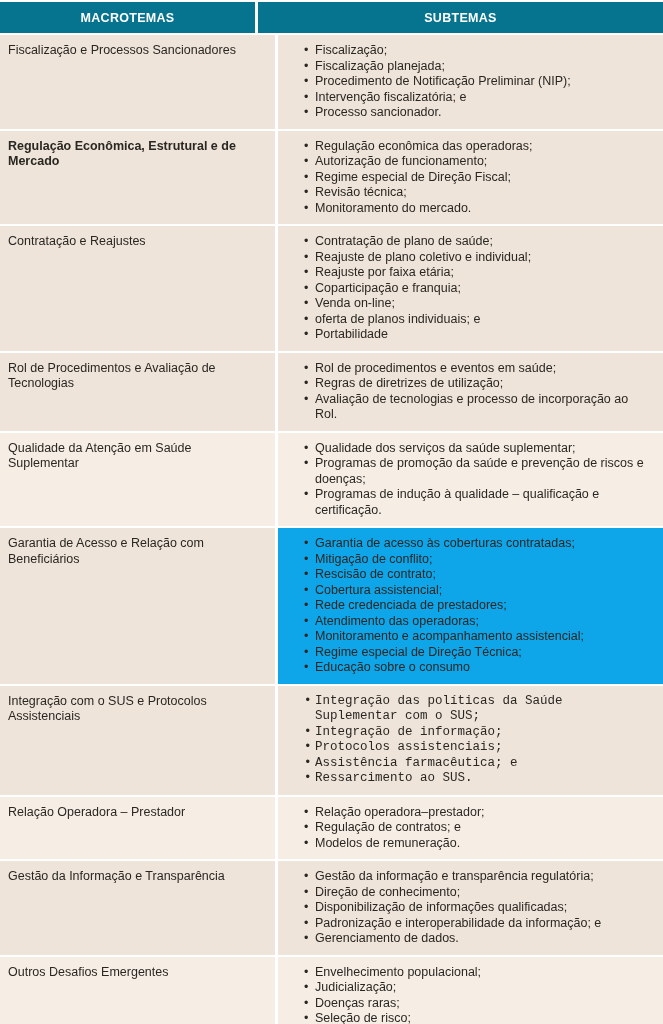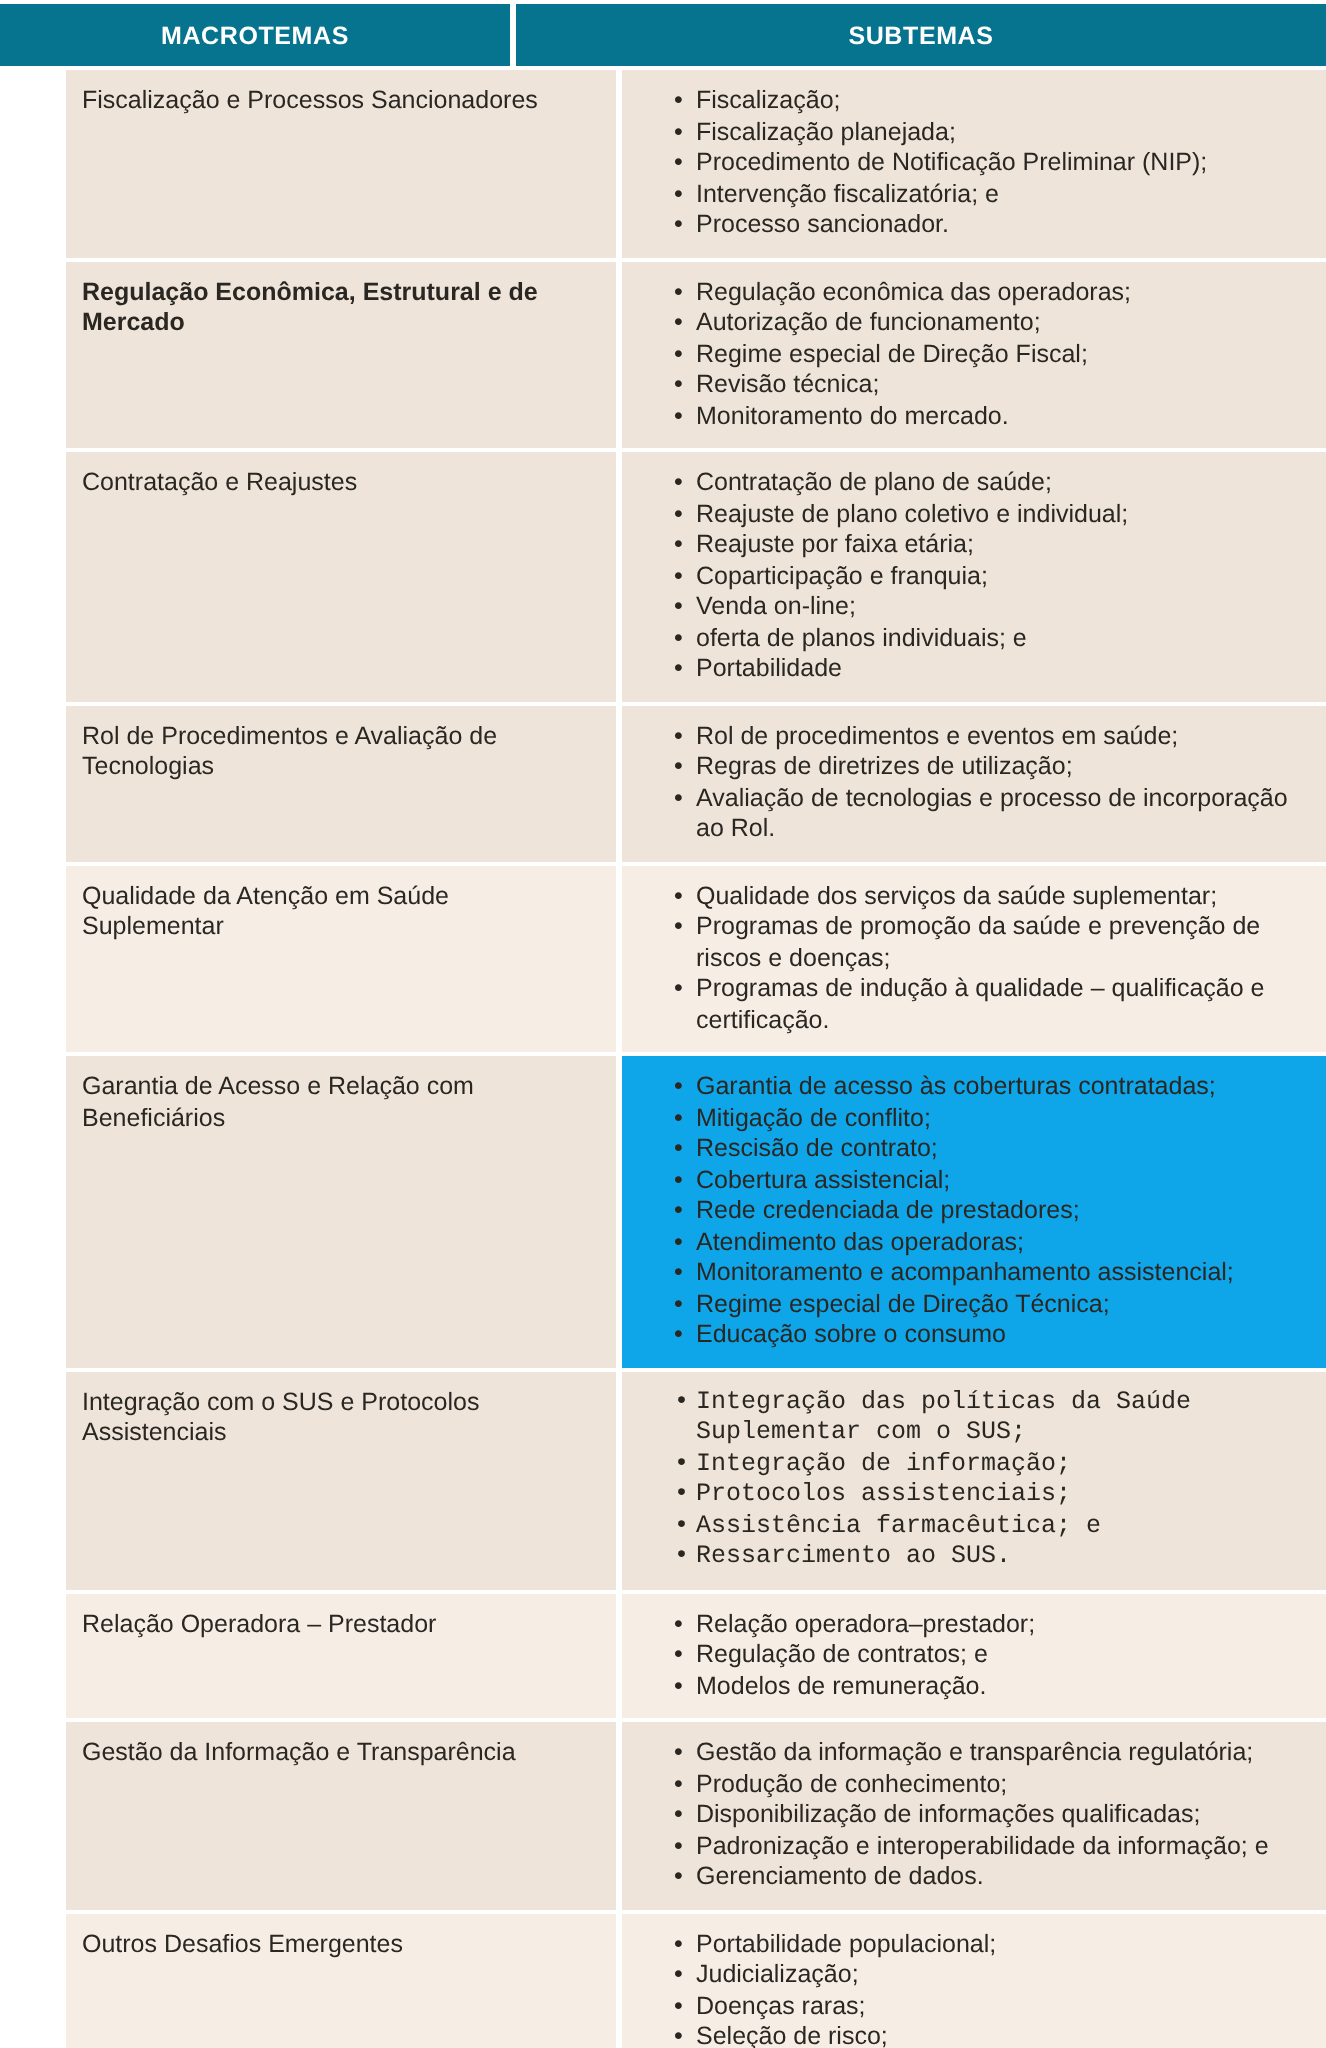--- a/index.html
+++ b/index.html
@@ -36,21 +36,20 @@
   .header-cell.left {
     width: 258px;
     border-right: 3px solid #ffffff;
   }
   .header-cell.right {
     flex: 1;
   }
   .row {
     display: flex;
     border-top: 2px solid #ffffff;
-    padding-left: 33px;
   }
   .cell {
     box-sizing: border-box;
     color: #2a2723;
     font-size: 12.5px;
     line-height: 15.5px;
   }
   .cell.macro {
     width: 278px;
     border-right: 3px solid #ffffff;
@@ -180,32 +179,32 @@
               <li>Regulação de contratos; e</li>
               <li>Modelos de remuneração.</li>
             </ul>
           </div>
         </div>
         <div class="row">
           <div class="cell macro" style="background: rgb(238, 228, 217);">Gestão da Informação e Transparência</div>
           <div class="cell subs" style="background: rgb(238, 228, 217);">
             <ul class="sub-list">
               <li>Gestão da informação e transparência regulatória;</li>
-              <li>Produção de conhecimento;</li>
+              <li>Direção de conhecimento;</li>
               <li>Disponibilização de informações qualificadas;</li>
               <li>Padronização e interoperabilidade da informação; e</li>
               <li>Gerenciamento de dados.</li>
             </ul>
           </div>
         </div>
         <div class="row">
           <div class="cell macro" style="background: rgb(246, 238, 229);">Outros Desafios Emergentes</div>
           <div class="cell subs" style="background: rgb(246, 238, 229);">
             <ul class="sub-list">
-              <li>Portabilidade populacional;</li>
+              <li>Envelhecimento populacional;</li>
               <li>Judicialização;</li>
               <li>Doenças raras;</li>
               <li>Seleção de risco;</li>
               <li>Planos com coberturas restritas;</li>
             </ul>
           </div>
         </div>
       </div>
   </div>
 </div>

